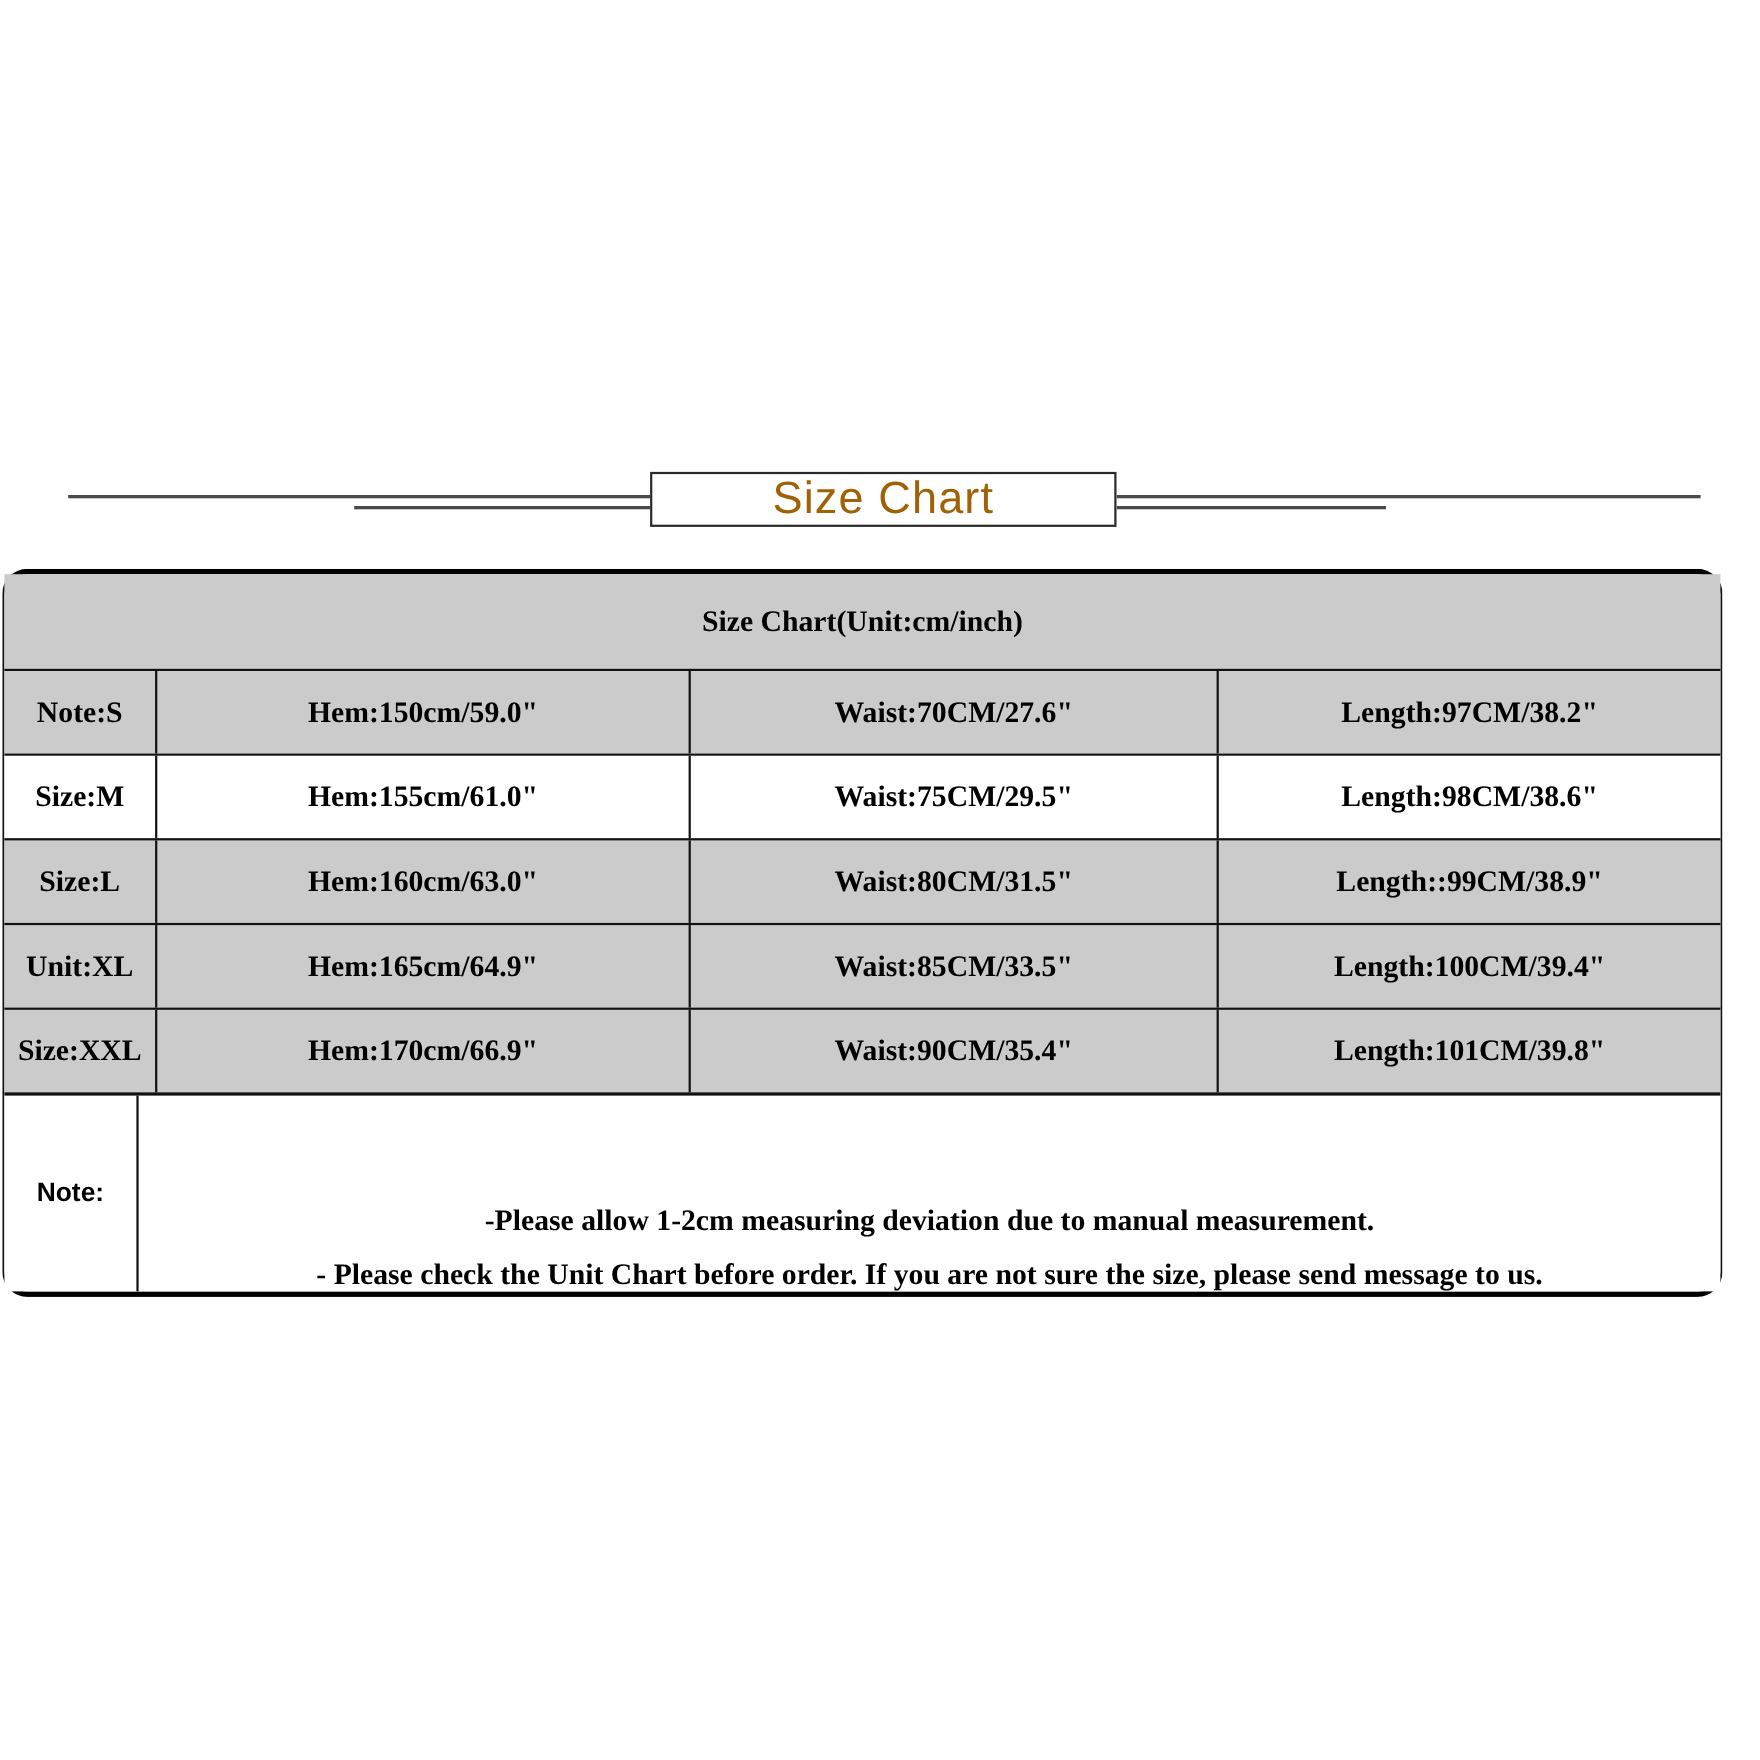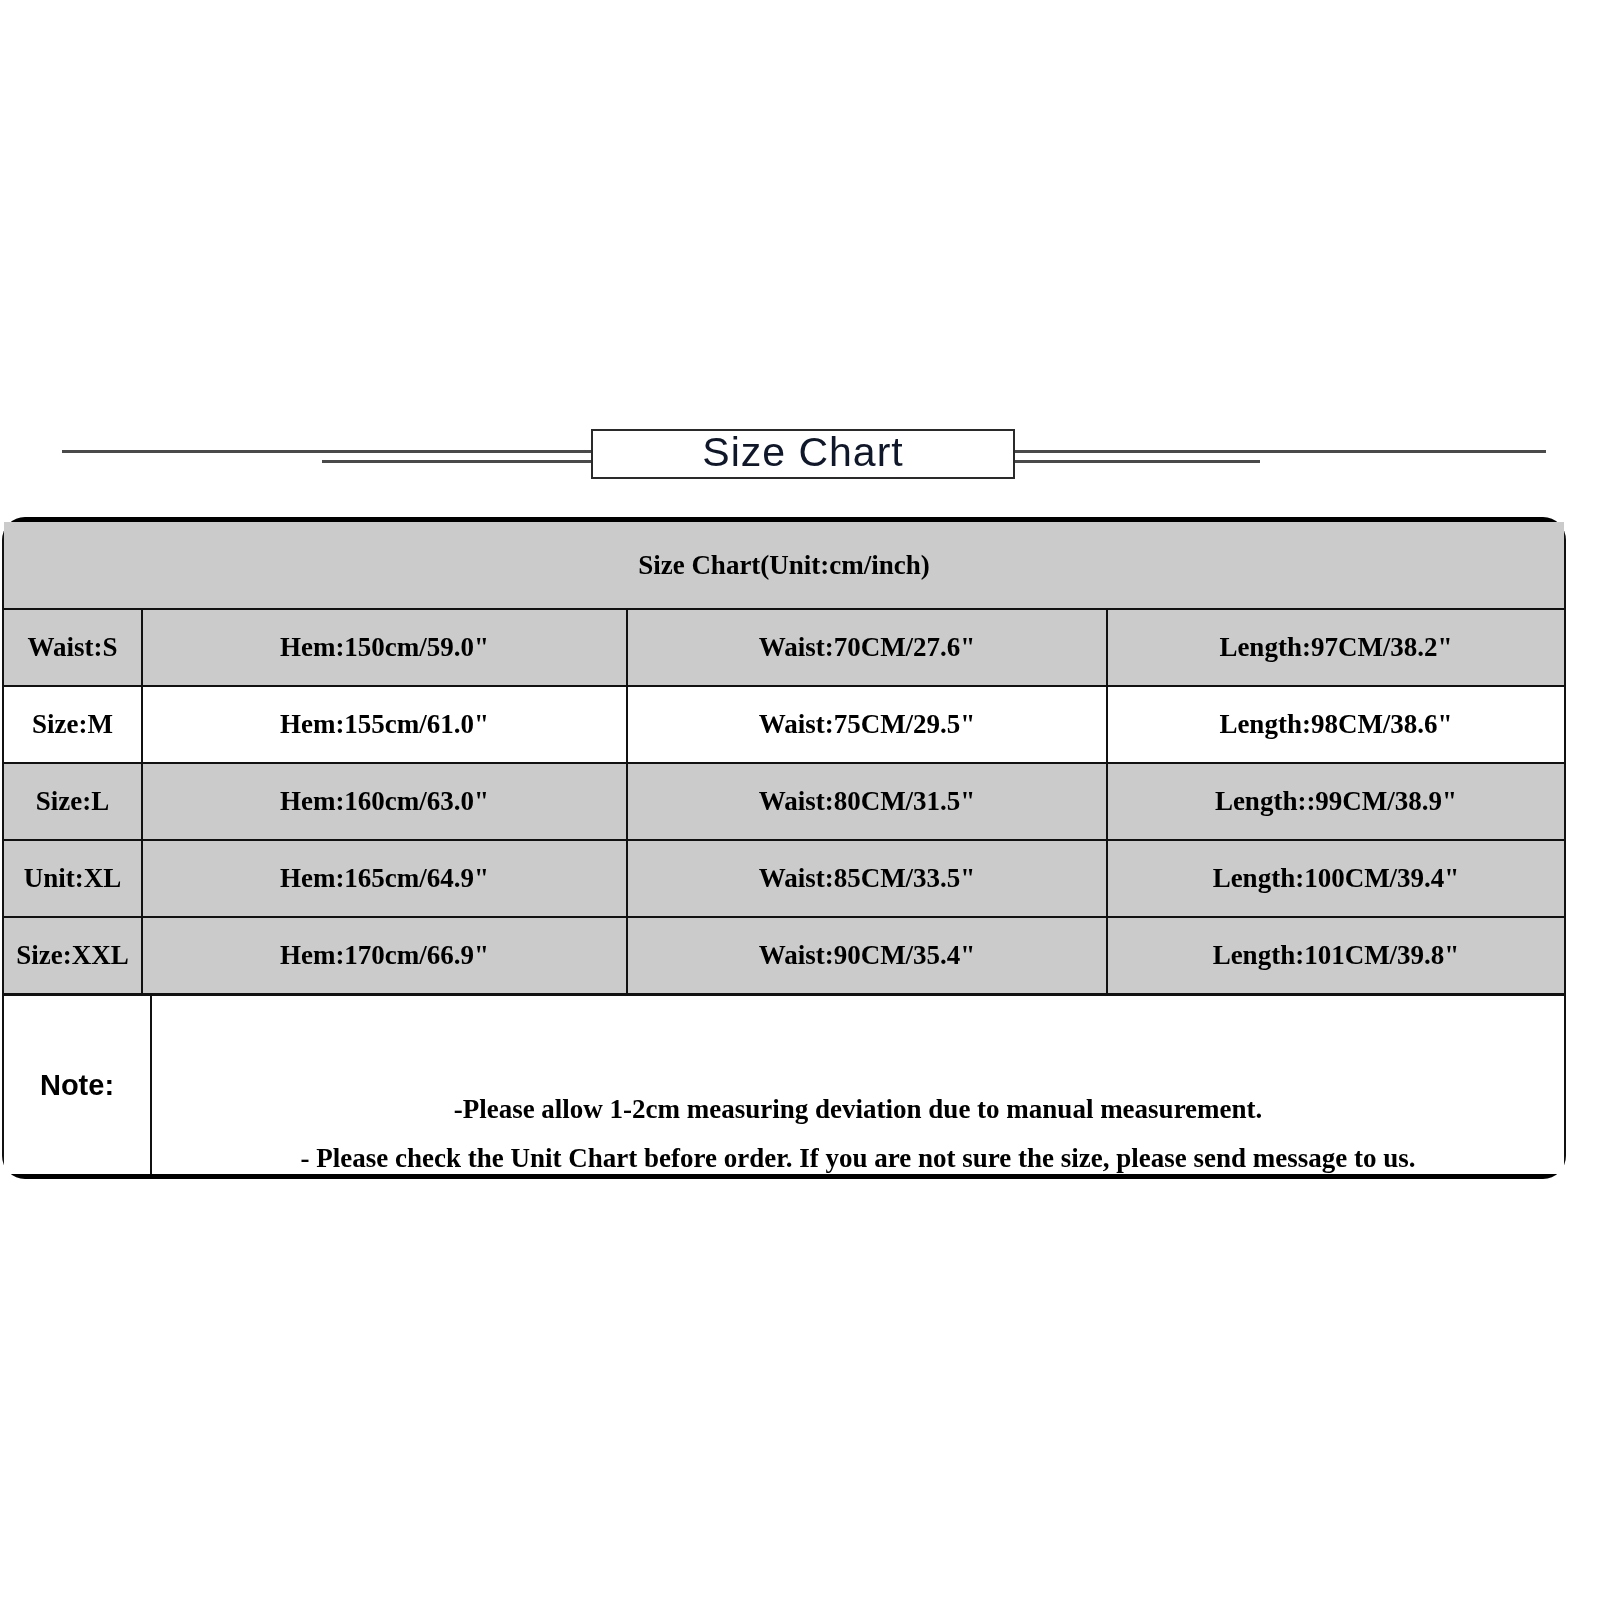--- a/index.html
+++ b/index.html
@@ -14,21 +14,21 @@
   .rule-left-bottom{left:322px;top:460px;width:269px;}
   .rule-right-top{left:1015px;top:450px;width:531px;}
   .rule-right-bottom{left:1015px;top:460px;width:245px;}
   .title-box{
     position:absolute;left:591px;top:429px;width:424px;height:50px;
     background:#ffffff;border:2px solid #2a2a2a;box-sizing:border-box;
     display:flex;align-items:center;justify-content:center;
   }
   .title-box span{
     font-family:"Liberation Sans", sans-serif;font-size:41px;font-weight:400;
-    color:#0f172a;letter-spacing:1px;line-height:1;padding-bottom:4px;
+    color:#a16207;letter-spacing:1px;line-height:1;padding-bottom:4px;
   }
   
   .size-table{
     position:absolute;left:2px;top:517px;width:1564px;box-sizing:border-box;
     border-top:5px solid #000;border-bottom:5px solid #000;
     border-left:2px solid #111;border-right:2px solid #111;
     font-weight:bold;font-size:27px;border-radius:23px;
   }
   .bg-gray{background:#cbcbcb;}
   .bg-white{background:#ffffff;}
@@ -39,23 +39,23 @@
   .t-row .cell{
     display:flex;align-items:center;justify-content:center;
     box-sizing:border-box;height:100%;
   }
   .c-size{width:137px;}
   .c-hem{width:485px;border-left:2px solid #111;}
   .c-waist{width:480px;border-left:2px solid #111;}
   .c-length{flex:1;border-left:2px solid #111;}
   .t-note{display:flex;border-top:3px solid #111;height:178px;background:#ffffff;}
   .note-label-cell{
-    width:148px;display:flex;align-items:center;justify-content:center;
+    width:122px;display:flex;align-items:center;justify-content:center;
     box-sizing:border-box;border-right:2px solid #111;
-    font-family:"Liberation Sans", sans-serif;font-size:29px;font-weight:bold;
+    font-family:"Liberation Sans", sans-serif;font-size:24px;font-weight:bold;
   }
   .note-body{
     flex:1;display:flex;flex-direction:column;align-items:center;
     justify-content:flex-end;padding-top:22px;gap:20px;box-sizing:border-box;
   }
   .note-line{font-size:27px;font-weight:bold;text-align:center;line-height:1.1;}
 </style>
 </head>
 <body>
 
@@ -69,21 +69,21 @@
   </div>
 </div>
 
 <div class="size-table">
 
   <div class="t-header bg-gray">
     <span>Size Chart(Unit:cm/inch)</span>
   </div>
 
   <div class="t-row bg-gray">
-    <div class="cell c-size">Waist:S</div>
+    <div class="cell c-size">Note:S</div>
     <div class="cell c-hem">Hem:150cm/59.0"</div>
     <div class="cell c-waist">Waist:70CM/27.6"</div>
     <div class="cell c-length">Length:97CM/38.2"</div>
   </div>
 
   <div class="t-row bg-white">
     <div class="cell c-size">Size:M</div>
     <div class="cell c-hem">Hem:155cm/61.0"</div>
     <div class="cell c-waist">Waist:75CM/29.5"</div>
     <div class="cell c-length">Length:98CM/38.6"</div>

